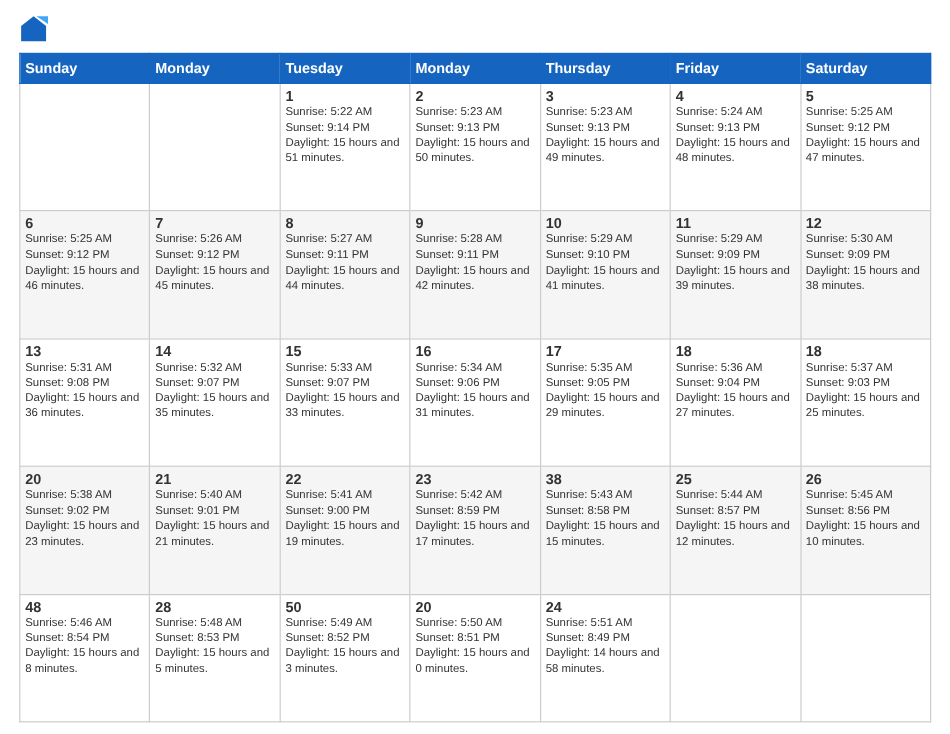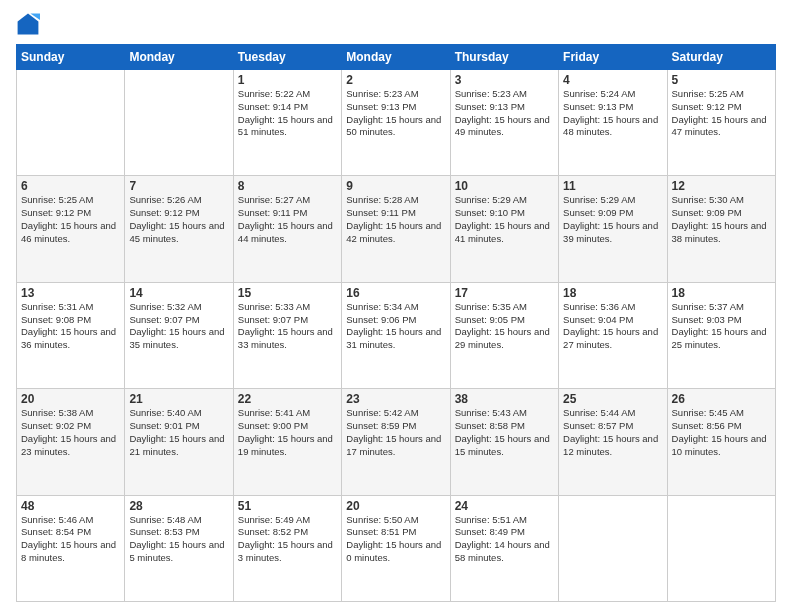--- a/index.html
+++ b/index.html
@@ -251,21 +251,21 @@
         <tr>
           <td>
             <span class="day-num">48</span>
             <div class="day-detail">Sunrise: 5:46 AM<br>Sunset: 8:54 PM<br>Daylight: 15 hours and 8 minutes.</div>
           </td>
           <td>
             <span class="day-num">28</span>
             <div class="day-detail">Sunrise: 5:48 AM<br>Sunset: 8:53 PM<br>Daylight: 15 hours and 5 minutes.</div>
           </td>
           <td>
-            <span class="day-num">51</span>
+            <span class="day-num">50</span>
             <div class="day-detail">Sunrise: 5:49 AM<br>Sunset: 8:52 PM<br>Daylight: 15 hours and 3 minutes.</div>
           </td>
           <td>
             <span class="day-num">20</span>
             <div class="day-detail">Sunrise: 5:50 AM<br>Sunset: 8:51 PM<br>Daylight: 15 hours and 0 minutes.</div>
           </td>
           <td>
             <span class="day-num">24</span>
             <div class="day-detail">Sunrise: 5:51 AM<br>Sunset: 8:49 PM<br>Daylight: 14 hours and 58 minutes.</div>
           </td>

